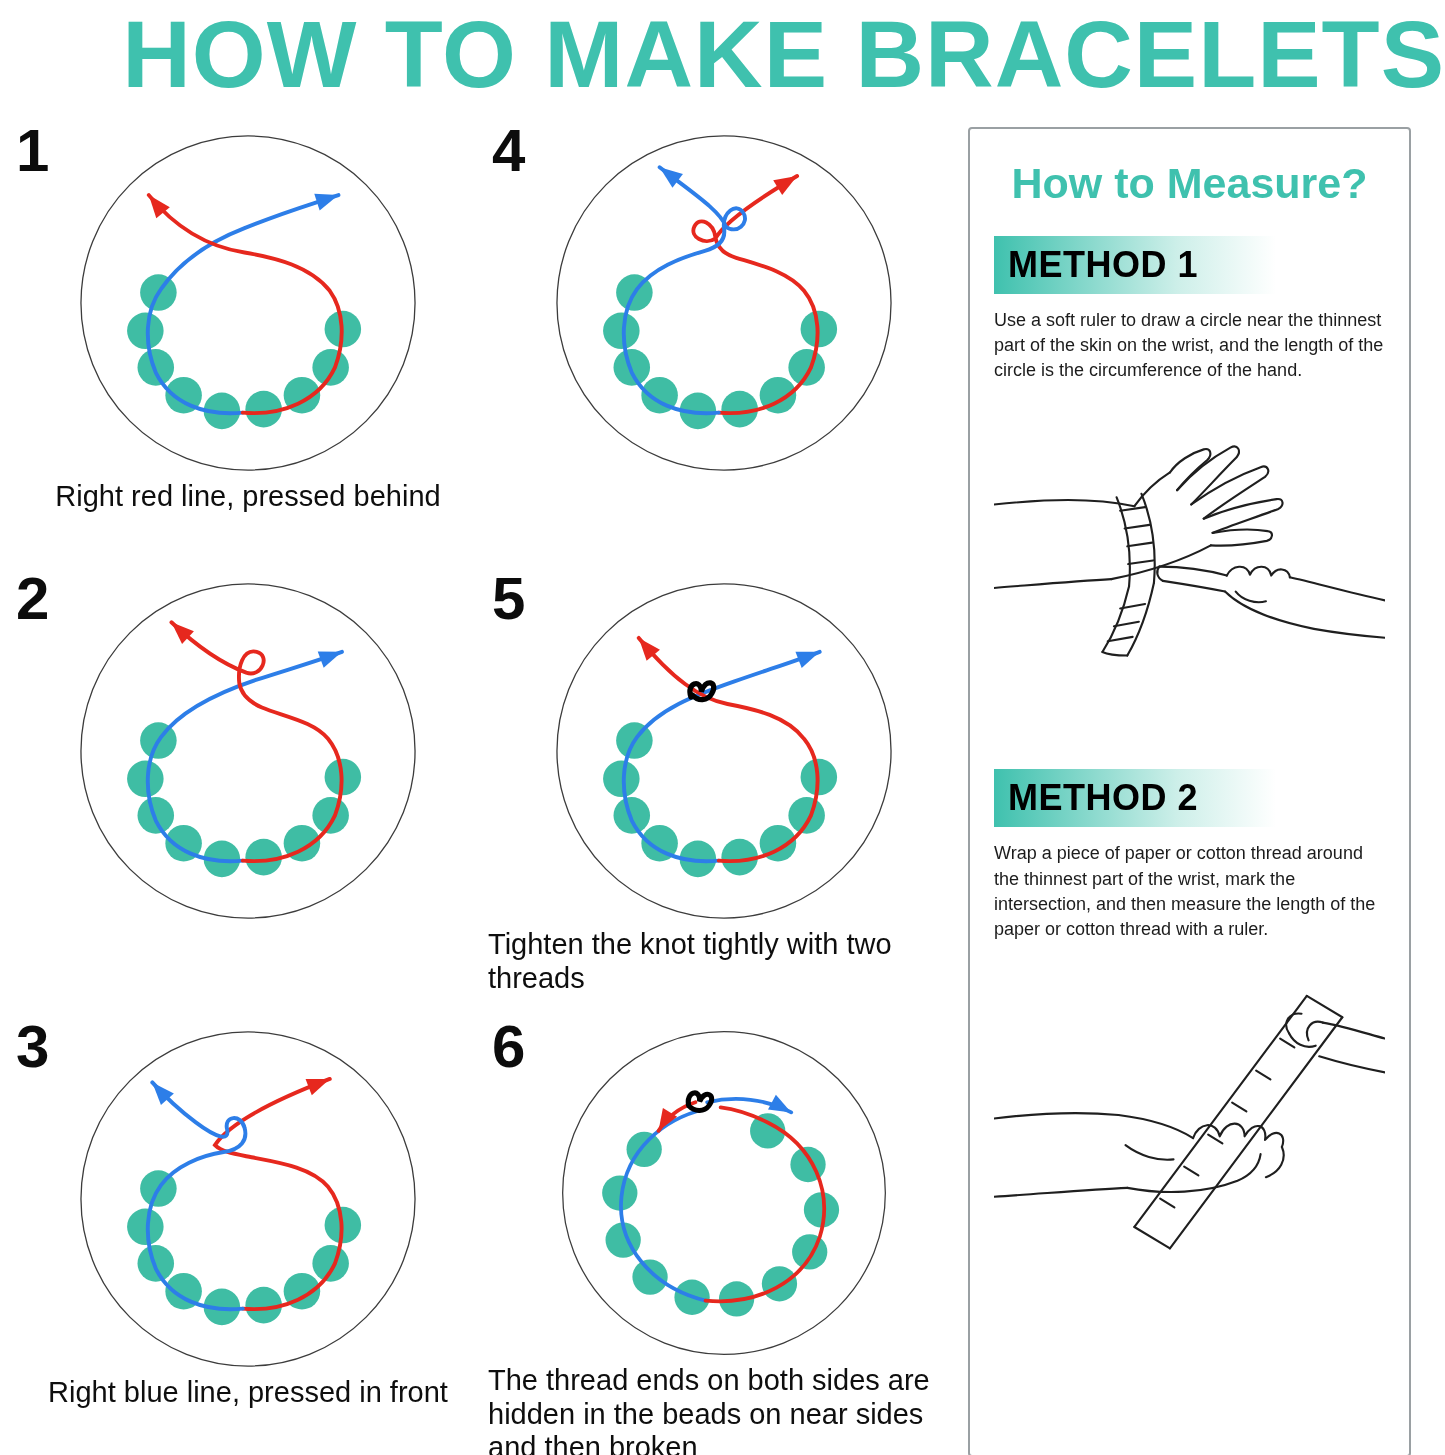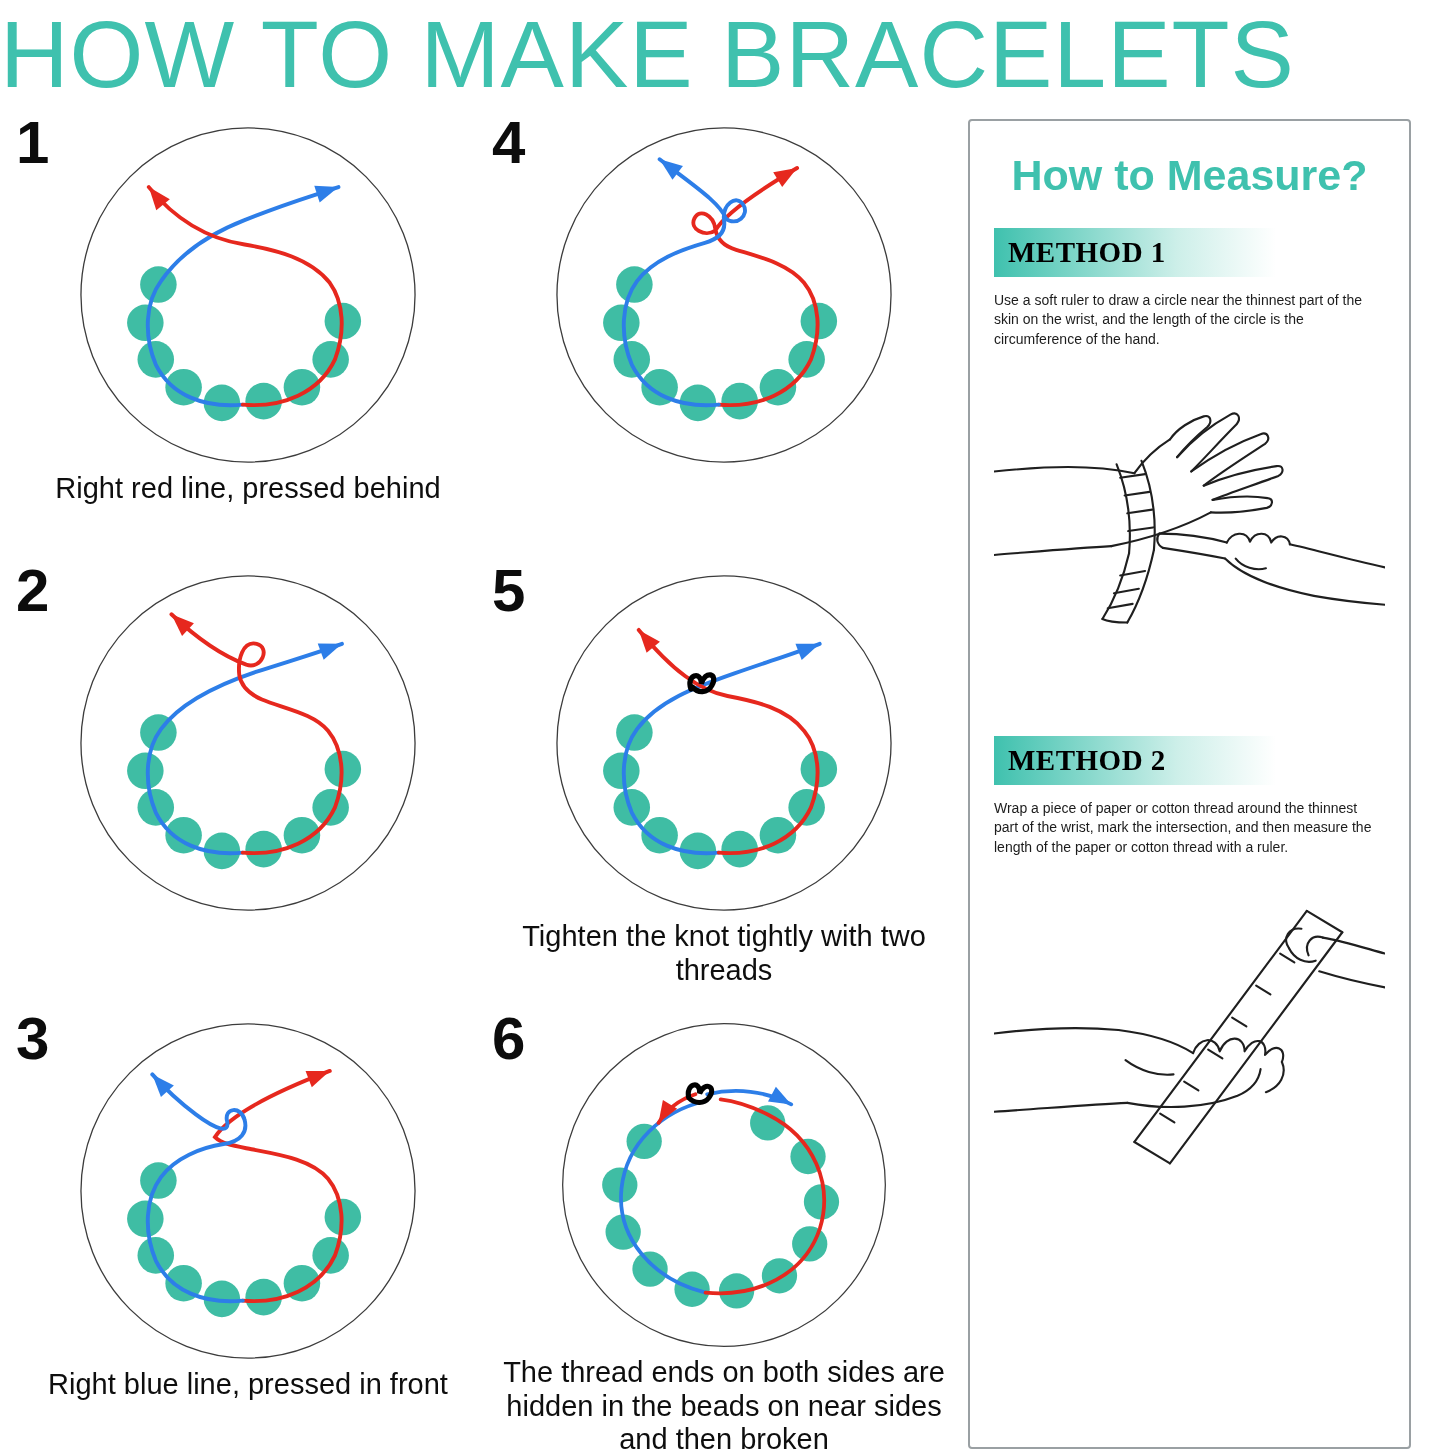--- a/index.html
+++ b/index.html
@@ -9,51 +9,51 @@
     --blue:#2d7ee8;
     --knot:#000000;
   }
   *{box-sizing:border-box;}
   html,body{margin:0;padding:0;}
   body{
     width:1445px;height:1455px;overflow:hidden;background:#ffffff;
     font-family:"Liberation Sans", sans-serif;color:#111;
   }
   .page-title{
-    color:var(--accent);font-size:95px;font-weight:normal;line-height:1.02;
-    text-align:left;margin:6px 0 8px 0;letter-spacing:1px;white-space:nowrap;
+    color:var(--accent);font-size:95px;font-weight:bold;line-height:1.02;
+    text-align:right;margin:6px 0 16px 0;letter-spacing:1px;white-space:nowrap;
   }
   .content{display:flex;padding:2px 10px 0 10px;gap:6px;}
   .steps-grid{width:952px;display:grid;grid-template-columns:1fr 1fr;}
   .step{position:relative;height:448px;display:flex;flex-direction:column;align-items:center;}
   .step .num{position:absolute;left:6px;top:0px;font-size:60px;font-weight:bold;color:#0c0c0c;line-height:1;}
   .step svg.diagram{width:348px;height:348px;margin-top:8px;}
   .caption{
-    font-size:29px;color:#0e0e0e;text-align:center;line-height:1.16;
+    font-size:29px;color:#0e0e0e;text-align:left;line-height:1.16;
     margin-top:3px;max-width:472px;
   }
   .ring{fill:#ffffff;stroke:#3c3c3c;stroke-width:1.5;}
   .bead{fill:var(--bead);}
   .thread{fill:none;stroke-width:4.5;stroke-linecap:round;}
   .t-red{stroke:var(--red);}
   .t-blue{stroke:var(--blue);}
   .head-red{fill:var(--red);}
   .head-blue{fill:var(--blue);}
   .knot{fill:none;stroke:var(--knot);stroke-width:6;stroke-linecap:round;}
   .measure-panel{
     flex:1;border:2px solid #9aa0a3;border-radius:4px;margin:6px 24px 8px 0;
     padding:14px 24px 20px 24px;display:flex;flex-direction:column;background:#fff;
   }
   .measure-title{color:var(--accent);font-size:43px;font-weight:bold;text-align:center;margin:16px 0 24px 0;}
   .method-bar{
     background:linear-gradient(90deg,var(--accent) 0%,#cdefe9 65%,#ffffff 100%);
-    width:72%;font-size:29px;font-weight:bold;color:#000;
-    padding:8px 10px 8px 14px;margin:4px 0 14px 0;letter-spacing:.5px;font-family:Liberation Serif, serif;
-  }
-  .method-text{font-size:14px;line-height:1.4;color:#1c1c1c;margin:0 0 8px 0;}
+    width:72%;font-size:36px;font-weight:bold;color:#000;
+    padding:8px 10px 8px 14px;margin:4px 0 14px 0;letter-spacing:.5px;
+  }
+  .method-text{font-size:18px;line-height:1.4;color:#1c1c1c;margin:0 0 8px 0;}
   .illustration{width:100%;height:338px;margin:4px 0 10px 0;}
   .m2-gap{margin-top:26px;}
   .line-art{fill:none;stroke:#1f1f1f;stroke-width:2.4;stroke-linecap:round;stroke-linejoin:round;}
 </style>
 </head>
 <body>
 
 <h1 class="page-title">HOW TO MAKE BRACELETS</h1>
 
 <div class="content">

